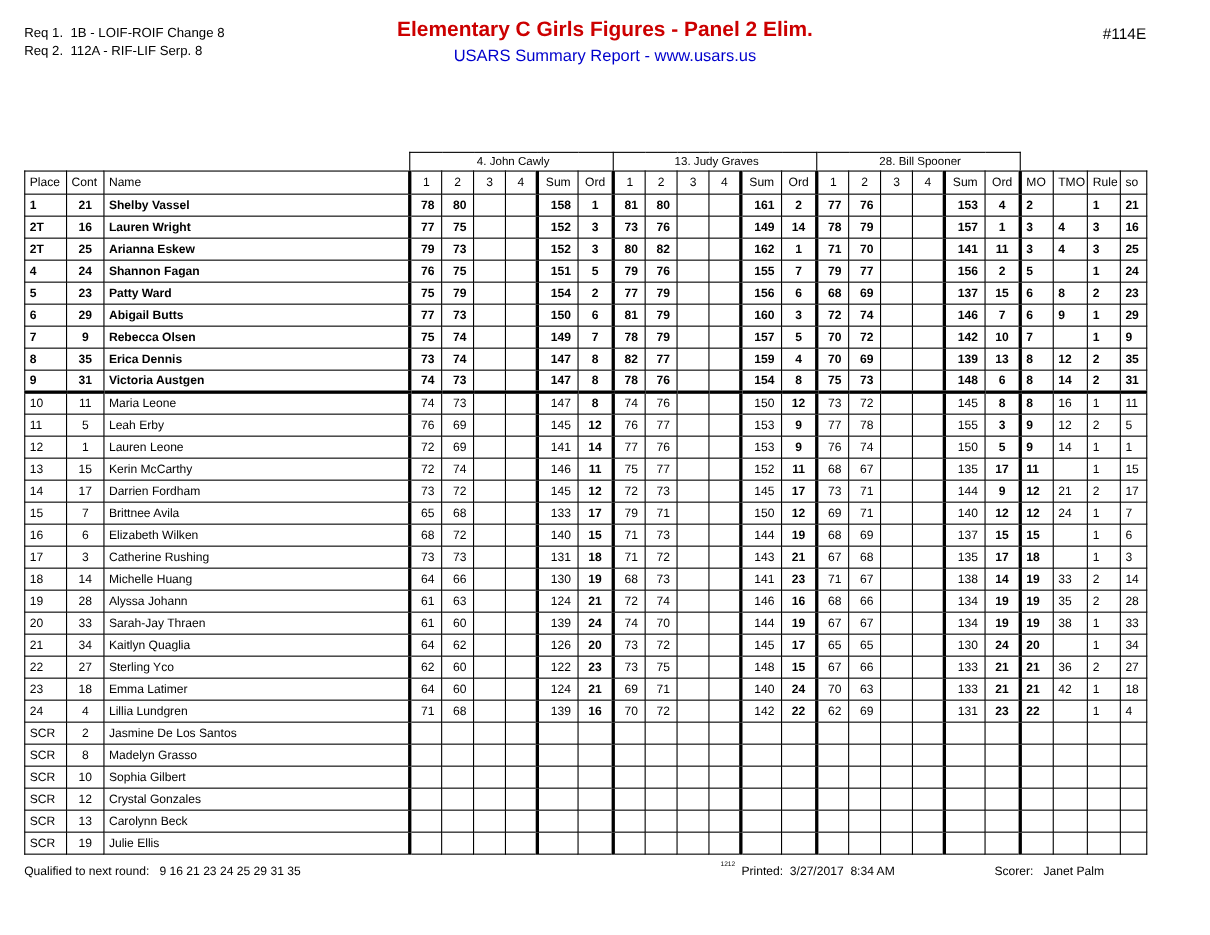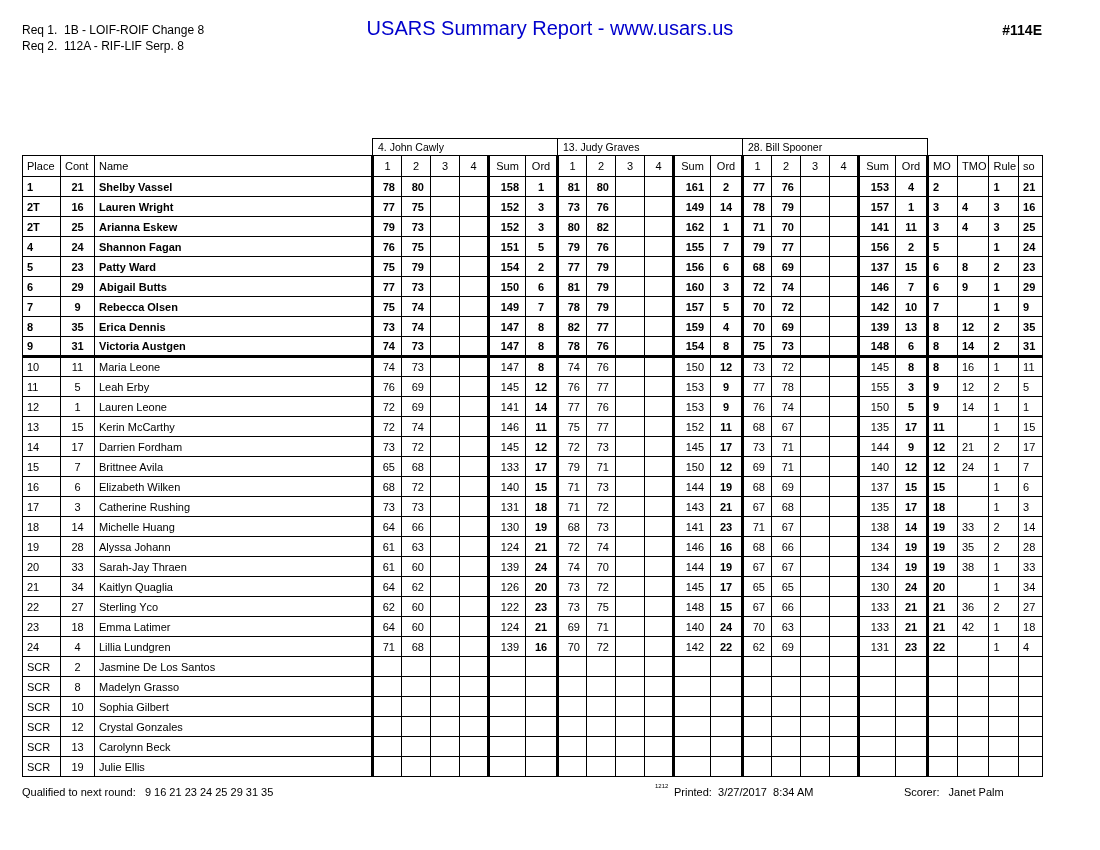--- a/index.html
+++ b/index.html
@@ -10,32 +10,32 @@
     overflow: hidden;
   }
   .pre { white-space: pre; }
 
   
   .req-block { position: absolute; left: 22px; top: 22px; font-size: 12px; line-height: 16px; }
   .center-head { position: absolute; left: 0; top: 14px; width: 100%; text-align: center; }
   .t1 { font-size: 17px; font-weight: bold; color: #990000; }
   .t2 { font-size: 13.5px; color: #cc2222; margin-top: 2px; }
   .t3 { font-size: 19px; font-weight: bold; color: #cc0000; margin-top: 3px; }
-  .t4 { font-size: 20px; color: #0000cc; margin-top: 3px; }
-  .evtnum { position: absolute; right: 58px; top: 22px; font-size: 14px; font-weight: bold; }
+  .t4 { font-size: 15px; color: #0000cc; margin-top: 3px; }
+  .evtnum { position: absolute; right: 58px; top: 22px; font-size: 14px; font-weight: normal; }
 
   
   .tablewrap { position: absolute; left: 22px; top: 138px; }
   table { border-collapse: collapse; table-layout: fixed; }
   td {
     border: 1px solid #000; height: 20px; font-size: 11px;
     padding: 0 2px; white-space: nowrap; overflow: hidden;
   }
   tr.jrow td { border: none; height: 17px; }
-  tr.jrow td.jh { border: 1px solid #000; font-size: 10.5px; text-align: left; padding-left: 5px; }
+  tr.jrow td.jh { border: 1px solid #000; font-size: 10.5px; text-align: center; padding-left: 5px; }
   tr.hrow td { height: 21px; }
   .aL { text-align: left; padding-left: 4px; }
   .aC { text-align: center; }
   .aR { text-align: right; padding-right: 6px; }
   .bS { border-left: 3px solid #000; }
   .ord { font-weight: bold; }
   .mo  { font-weight: bold; }
   tr.bold td { font-weight: bold; }
   tr.cut td { border-bottom: 3px solid #000; }
 
@@ -50,20 +50,21 @@
 <body>
 
 <div class="page">
 
   <div class="req-block">
     <div class="pre">Req 1.  1B - LOIF-ROIF Change 8</div>
     <div class="pre">Req 2.  112A - RIF-LIF Serp. 8</div>
   </div>
 
   <div class="center-head">
+    <div class="t3 pre">Elementary C Girls Figures - Panel 2 Elim.</div>
     <div class="t4 pre">USARS Summary Report - www.usars.us</div>
   </div>
 
   <div class="evtnum">#114E</div>
 
   <div class="tablewrap">
     <table id="results-table">
         <colgroup>
           <col style="width: 38px;">
           <col style="width: 34px;">

